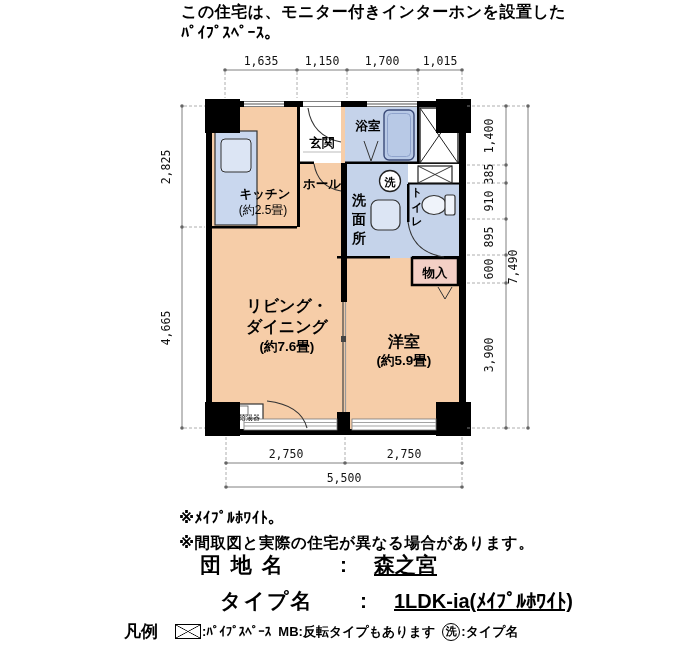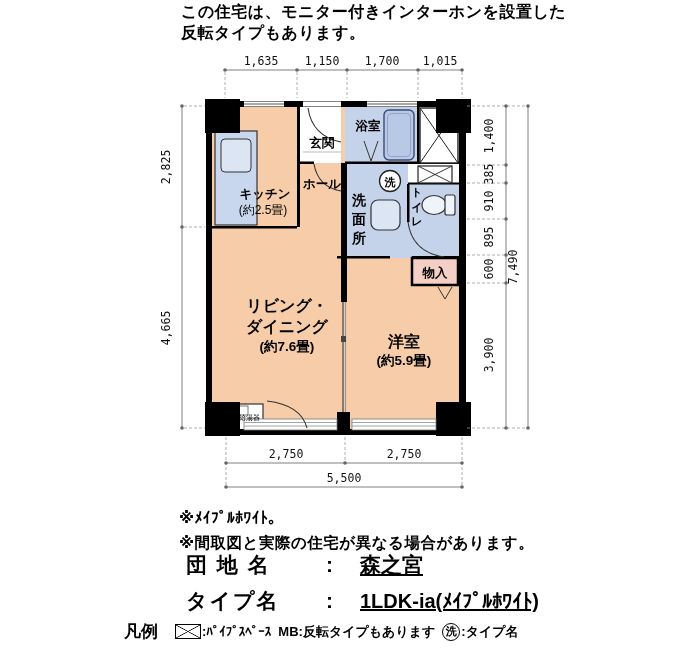--- a/index.html
+++ b/index.html
@@ -4,23 +4,23 @@
 <style>
   html,body{margin:0;padding:0;}
   body{
     width:700px;height:650px;position:relative;background:#ffffff;
     font-family:"Liberation Sans","DejaVu Sans",sans-serif;color:#000;
     overflow:hidden;
   }
   .abs{position:absolute;}
   .header-note{left:181px;top:1px;font-size:16px;font-weight:700;line-height:21px;letter-spacing:0.5px;}
   .notes{left:179px;top:505px;font-size:15.5px;font-weight:700;line-height:25px;letter-spacing:0.5px;}
-  .name-line{left:186px;display:flex;align-items:baseline;font-weight:700;}
+  .name-line{left:200px;display:flex;align-items:baseline;font-weight:700;}
   .estate-line{top:551px;}
-  .type-line{top:587px;}
+  .type-line{top:587px;margin-left:20px;}
   .name-label{display:inline-block;width:140px;font-size:21px;letter-spacing:2px;}
   .name-colon{display:inline-block;width:34px;font-size:21px;}
   .name-value{font-size:20px;text-decoration:underline;}
   .legend-line{left:124px;top:620px;display:flex;align-items:center;gap:7px;}
   .legend-title{font-size:17px;font-weight:700;margin-right:10px;}
   .legend-item{font-size:13px;font-weight:700;display:flex;align-items:center;}
   .pipe-box{
     display:inline-block;width:24px;height:13px;border:1.6px solid #000;margin-right:1px;
     background:
       linear-gradient(to top right, transparent calc(50% - 0.7px), #000 50%, transparent calc(50% + 0.7px)),
@@ -36,21 +36,21 @@
   .room-size{font-size:13.5px;font-weight:600;fill:#000;}
   .room-med{font-size:12.5px;font-weight:600;fill:#000;}
   .room-sm{font-size:11px;font-weight:600;fill:#000;}
   .tiny{font-size:7px;fill:#000;}
 </style>
 </head>
 <body>
 
 <div class="abs header-note">
   <div>この住宅は、モニター付きインターホンを設置した</div>
-  <div>反転タイプもあります。</div>
+  <div>ﾊﾟｲﾌﾟｽﾍﾟｰｽ。</div>
 </div>
 
 <svg class="abs" style="left:0;top:0;" width="700" height="650" viewBox="0 0 700 650">
 
   <g>
     <rect x="211" y="107" width="134" height="322" fill="#F6CDA8"></rect>
     <rect x="300" y="107" width="41" height="56" fill="#ffffff"></rect>
     <rect x="345" y="258" width="114" height="171" fill="#F6CDA8"></rect>
     <rect x="345" y="107" width="72" height="56" fill="#C5D3EA"></rect>
     <rect x="345" y="163" width="63" height="95" fill="#C5D3EA"></rect>

